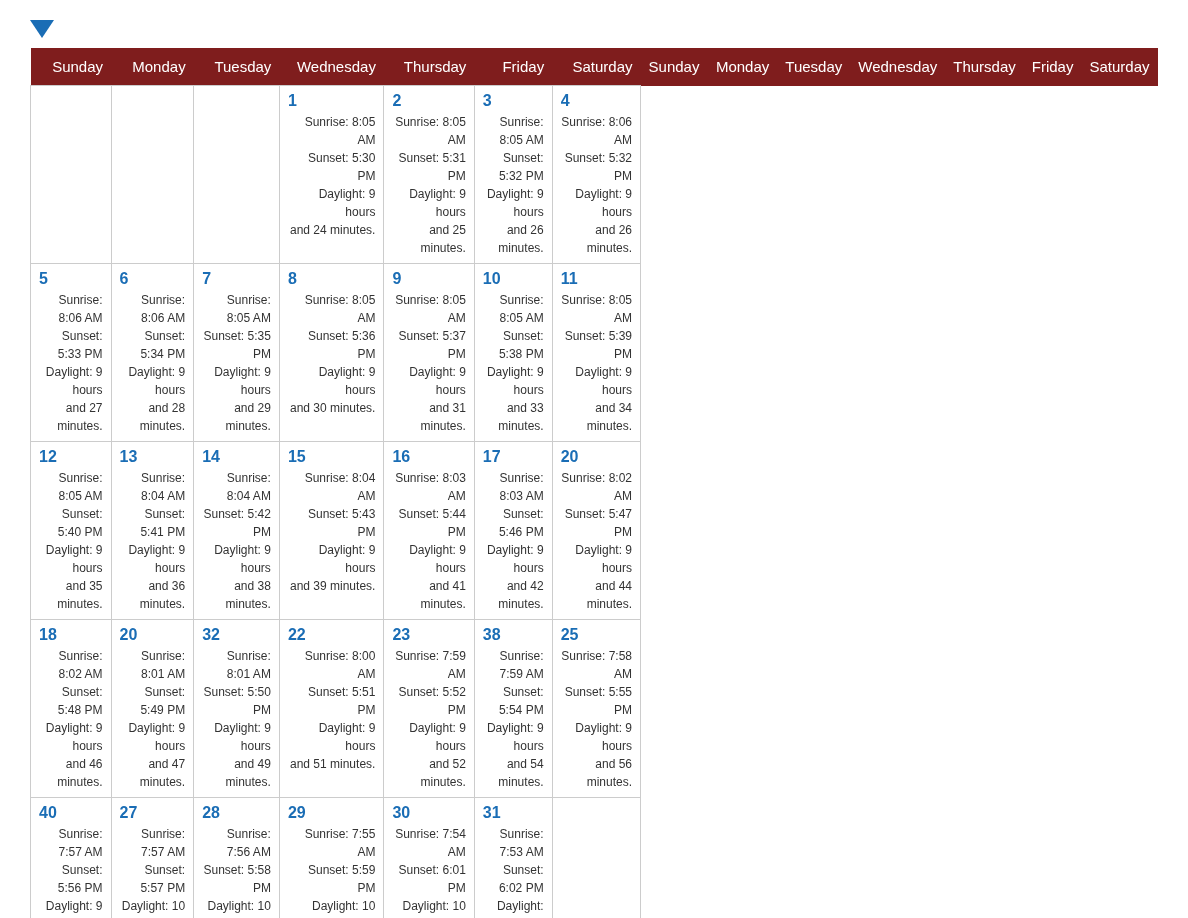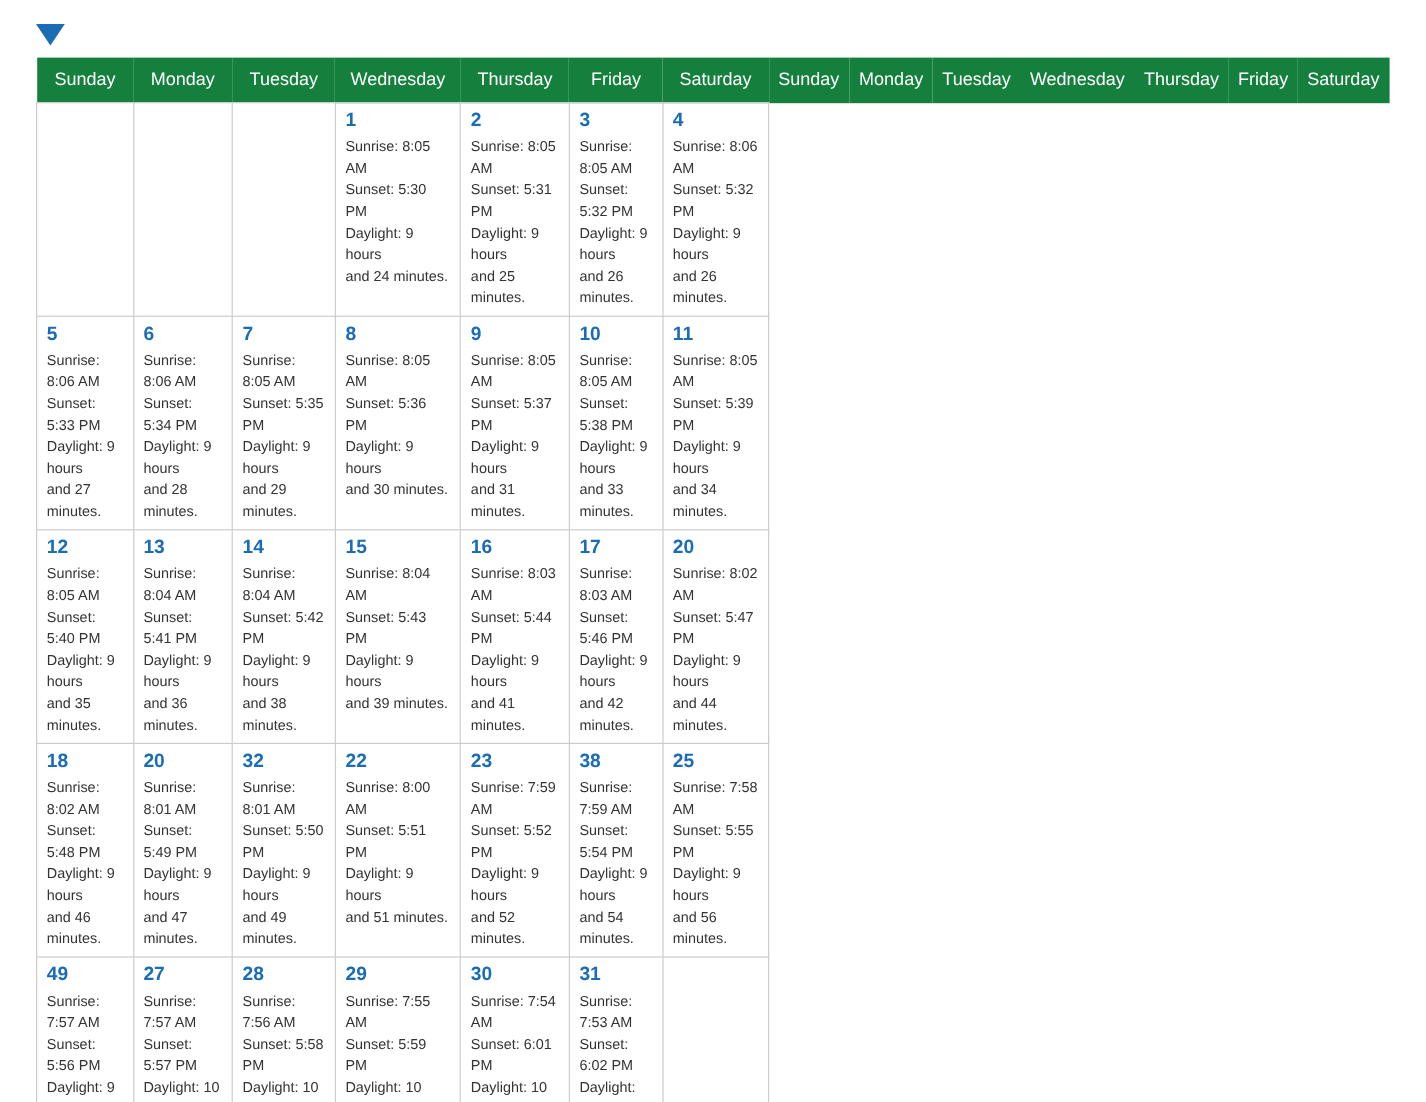--- a/index.html
+++ b/index.html
@@ -51,24 +51,24 @@
       font-size: 18px;
       color: #555;
       margin-top: 2px;
     }
     table {
       width: 100%;
       border-collapse: collapse;
       margin-top: 10px;
     }
     th {
-      background-color: #15803d;
+      background-color: #7f1d1d;
       color: white;
       padding: 10px 8px;
-      text-align: center;
+      text-align: right;
       font-size: 15px;
       font-weight: normal;
       margin-top: 40px;
     }
     td {
       border: 1px solid #ccc;
       vertical-align: top;
       padding: 6px 8px;
       width: calc(100% / 7);
       height: 110px;
@@ -76,20 +76,21 @@
     .day-number {
       font-size: 16px;
       color: #1a6db5;
       font-weight: bold;
       margin-bottom: 3px;
     }
     .day-info {
       font-size: 12px;
       color: #333;
       line-height: 1.5;
+      text-align: right;
     }
     .empty-cell {
       background: #fff;
     }
   </style>
 </head>
 <body>
 
 <div class="header-area">
   <div class="logo">
@@ -233,21 +234,21 @@
           <div class="day-number">38</div>
           <div class="day-info">Sunrise: 7:59 AM<br>Sunset: 5:54 PM<br>Daylight: 9 hours<br>and 54 minutes.</div>
         </td>
         <td>
           <div class="day-number">25</div>
           <div class="day-info">Sunrise: 7:58 AM<br>Sunset: 5:55 PM<br>Daylight: 9 hours<br>and 56 minutes.</div>
         </td>
       </tr>
       <tr>
         <td>
-          <div class="day-number">49</div>
+          <div class="day-number">40</div>
           <div class="day-info">Sunrise: 7:57 AM<br>Sunset: 5:56 PM<br>Daylight: 9 hours<br>and 58 minutes.</div>
         </td>
         <td>
           <div class="day-number">27</div>
           <div class="day-info">Sunrise: 7:57 AM<br>Sunset: 5:57 PM<br>Daylight: 10 hours<br>and 0 minutes.</div>
         </td>
         <td>
           <div class="day-number">28</div>
           <div class="day-info">Sunrise: 7:56 AM<br>Sunset: 5:58 PM<br>Daylight: 10 hours<br>and 2 minutes.</div>
         </td>

